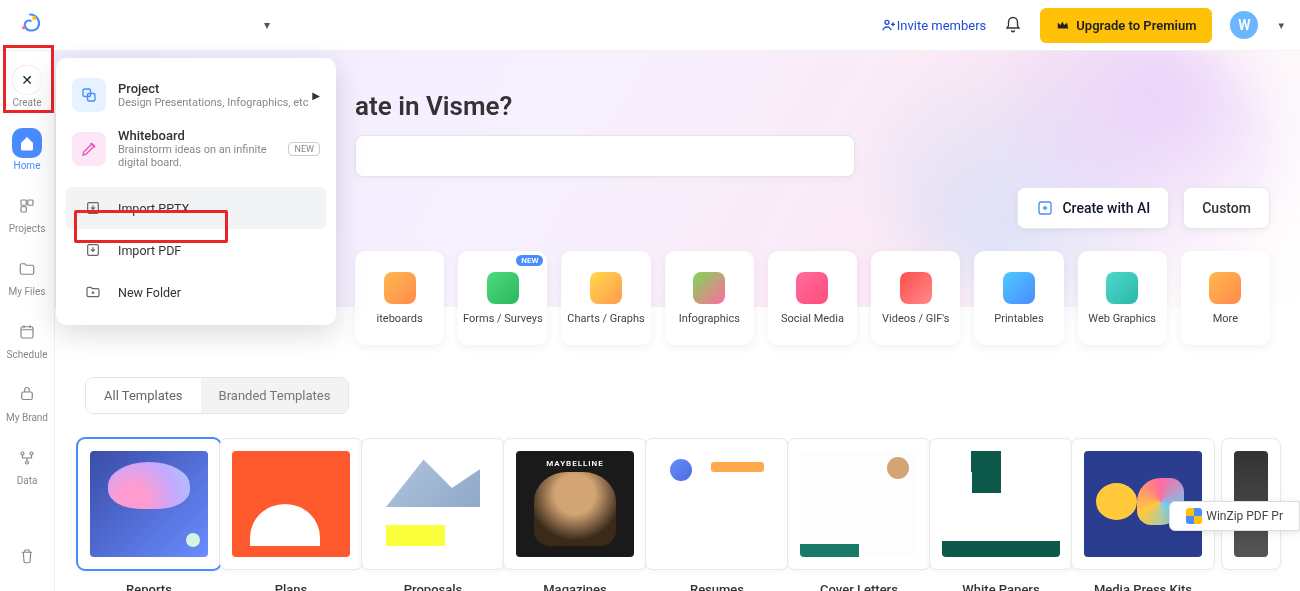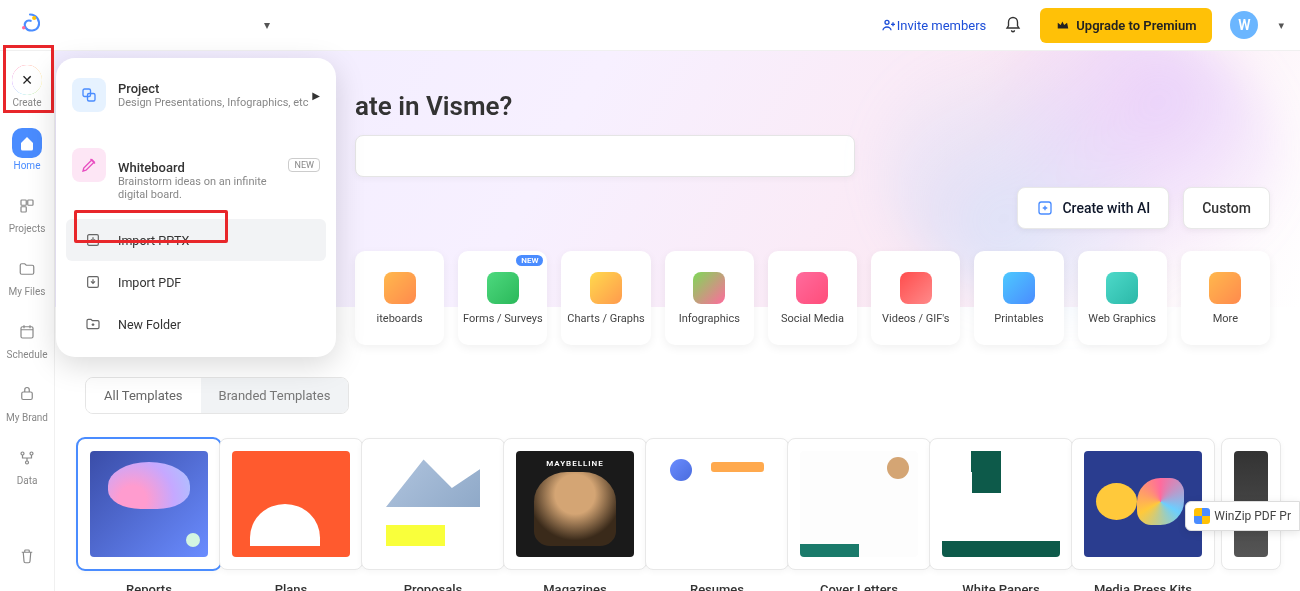--- a/index.html
+++ b/index.html
@@ -25,21 +25,21 @@
 .side-item.active .side-icon-wrap { background: #4a8cff; }
 .side-trash { margin-top: auto; margin-bottom: 10px; }
 
 
 .create-highlight { position: absolute; left: 3px; top: 45px; width: 51px; height: 68px; border: 3px solid #e8262a; z-index: 15; pointer-events: none; }
 .create-ring { width: 30px; height: 30px; border-radius: 50%; background: #fff; border: 3px solid transparent; position: relative; }
 .create-ring::before { content: ""; position: absolute; inset: -3px; border-radius: 50%; background: conic-gradient(#ff4d4d, #ffb74d, #ffe74d, #7ed957, #4dc9ff, #a64dff, #ff4d9c, #ff4d4d); z-index: -1; }
 .create-ring-x { position: absolute; inset: 0; display: flex; align-items: center; justify-content: center; font-size: 14px; color: #222; }
 
 
-.popup { position: absolute; left: 56px; top: 58px; width: 280px; background: #fff; border-radius: 19px; box-shadow: 0 8px 30px rgba(0,0,0,0.15); padding: 12px 0; z-index: 20; }
+.popup { position: absolute; left: 56px; top: 58px; width: 280px; background: #fff; border-radius: 10px; box-shadow: 0 8px 30px rgba(0,0,0,0.15); padding: 12px 0; z-index: 20; }
 .popup-row { display: flex; align-items: center; padding: 8px 16px; cursor: pointer; position: relative; }
 .popup-icon { width: 34px; height: 34px; border-radius: 8px; display: flex; align-items: center; justify-content: center; margin-right: 12px; flex-shrink: 0; }
 .pi-project { background: #e6f2ff; color: #4a8cff; }
 .pi-wb { background: #fde6f5; color: #e84dc0; }
 .popup-title { font-size: 13px; color: #333; font-weight: 500; }
 .popup-sub { font-size: 11px; color: #888; }
 .popup-arrow { margin-left: auto; font-size: 10px; color: #333; }
 .new-badge { margin-left: auto; font-size: 9px; color: #888; border: 1px solid #ccc; border-radius: 4px; padding: 1px 5px; }
 .popup-divider { height: 10px; }
 .popup-action { display: flex; align-items: center; padding: 10px 16px; margin: 0 10px; border-radius: 6px; cursor: pointer; font-size: 12.5px; color: #333; }
@@ -98,21 +98,21 @@
 .th-covers::after { content:""; position:absolute; bottom:0; left:0; right:50%; height:12%; background:#1a7a6a;}
 .th-white { background: #fff; }
 .th-white::before { content:""; position:absolute; top:0; left:0; width:50%; height:40%; background: conic-gradient(#0d5a4a 0 180deg, transparent 180deg);}
 .th-white::after { content:""; position:absolute; bottom:0; left:0; right:0; height:15%; background:#0d5a4a;}
 .th-media { background: #2a3d8f; }
 .th-media::before { content:""; position:absolute; top:30%; left:10%; width:35%; height:35%; border-radius:50%; background:#ffc93b;}
 .th-media::after { content:""; position:absolute; top:25%; right:15%; width:40%; height:45%; background: conic-gradient(#ff6b9d, #6bcfff, #ffc93b, #ff6b9d); border-radius:50% 30% 50% 30%;}
 .th-extra { background: linear-gradient(#333, #555); }
 
 
-.winzip { position: absolute; right: 0; bottom: 60px; background: #fff; border: 1px solid #ddd; border-radius: 6px 0 0 6px; padding: 6px 8px; font-size: 12px; color: #444; display: flex; align-items: center; gap: 4px; z-index: 30; box-shadow: 0 2px 8px rgba(0,0,0,0.1); }
+.winzip { position: absolute; right: 0; bottom: 60px; background: #fff; border: 1px solid #ddd; border-radius: 6px 0 0 6px; padding: 6px 16px; font-size: 12px; color: #444; display: flex; align-items: center; gap: 4px; z-index: 30; box-shadow: 0 2px 8px rgba(0,0,0,0.1); }
 .winzip-ico { width: 16px; height: 16px; background: conic-gradient(#4a8cff 0 90deg, #ffc107 90deg 180deg, #4a8cff 180deg 270deg, #ffc107 270deg); border-radius: 3px; }
 
 svg { display: block; }
 </style>
 </head>
 <body>
 
 <div class="topbar">
   <div class="logo-swirl">
     <svg viewBox="0 0 40 40">
@@ -235,21 +235,21 @@
     </div>
     <span class="popup-arrow">▶</span>
   </div>
   <div class="popup-row">
     <div class="popup-icon pi-wb">
       <svg width="18" height="18" viewBox="0 0 24 24" fill="none" stroke="currentColor" stroke-width="1.8">
           <path d="M14 4l6 6M4 20l4-1 11-11-3-3L5 16l-1 4z"></path>
         </svg>
     </div>
     <div>
-      <div style="display:flex;align-items:center;gap:6px;margin-top:32px;">
+      <div style="display:flex;align-items:center;gap:6px;">
         <span class="popup-title">Whiteboard</span>
       </div>
       <div class="popup-sub">Brainstorm ideas on an infinite digital board.</div>
     </div>
     <span class="new-badge">NEW</span>
   </div>
   <div class="popup-divider"></div>
   <div class="popup-action popup-action-hov">
     <span class="popup-action-icon">
         <svg width="16" height="16" viewBox="0 0 24 24" fill="none" stroke="currentColor" stroke-width="1.8">

